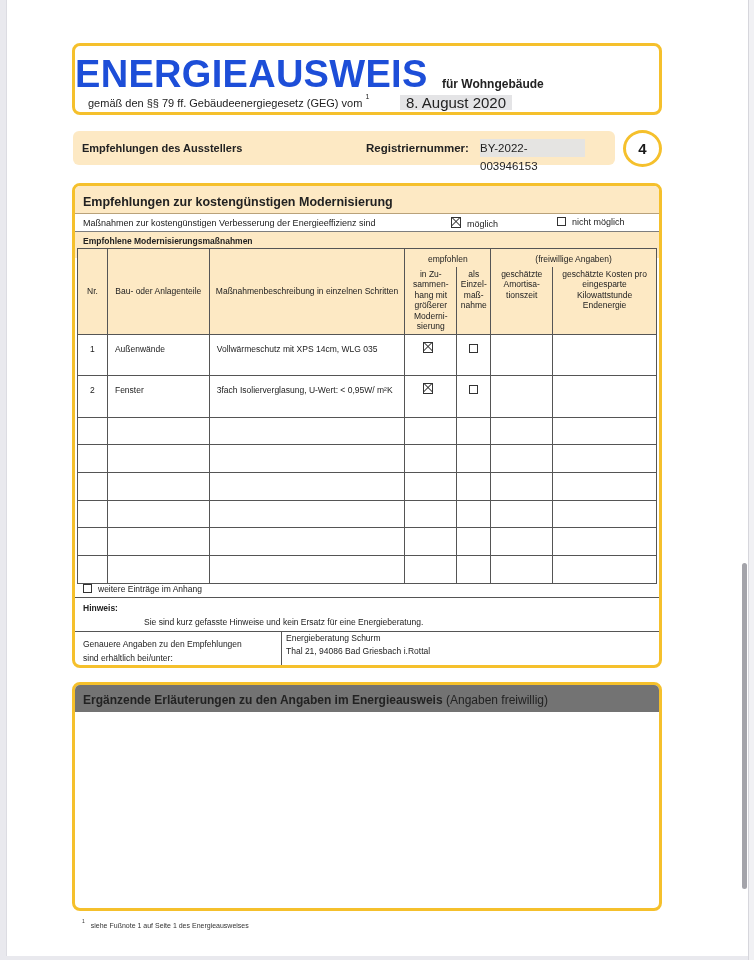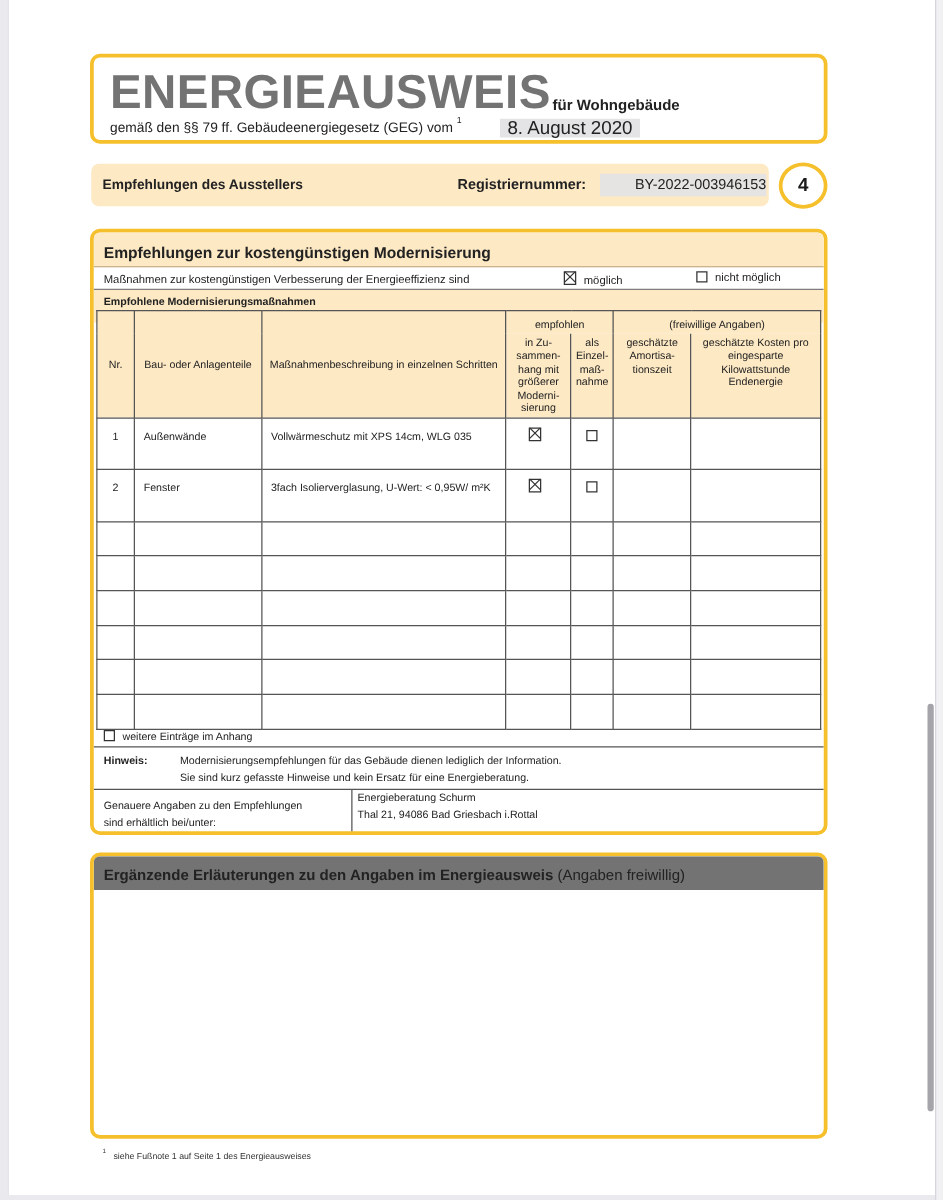--- a/index.html
+++ b/index.html
@@ -20,22 +20,22 @@
     background: #a4a4aa; border-radius: 3px;
   }
 
   .yellow-box {
     position: absolute; border: 3px solid #f5c02c; border-radius: 8px; background: #fff;
   }
 
   
   .hdr { left: 72px; top: 43px; width: 590px; height: 72px; }
   .hdr .title {
-    position: absolute; left: 13px; top: 7px;
-    font-size: 38px; font-weight: bold; letter-spacing: 0.3px; color: #737373;
+    position: absolute; left: 0; top: 7px;
+    font-size: 38px; font-weight: bold; letter-spacing: 0.3px; color: #1d4ed8;
   }
   .hdr .subtitle {
     position: absolute; left: 367px; top: 31px; font-size: 12px; font-weight: bold; color: #222;
   }
   .hdr .law {
     position: absolute; left: 13px; top: 50px; font-size: 11px; color: #222;
   }
   .hdr .law sup { font-size: 7px; position: relative; top: -3px; }
   .hdr .date {
     position: absolute; left: 325px; top: 49px; width: 112px; height: 15px;
@@ -43,22 +43,22 @@
   }
 
   
   .secbar {
     position: absolute; left: 73px; top: 131px; width: 542px; height: 34px;
     background: #fde9c4; border-radius: 6px;
   }
   .secbar .lbl { position: absolute; left: 9px; top: 11px; font-size: 11px; font-weight: bold; color: #222; }
   .secbar .reglbl { position: absolute; left: 293px; top: 11px; font-size: 11.5px; font-weight: bold; color: #222; }
   .secbar .regval {
-    position: absolute; left: 407px; top: 8px; width: 133px; height: 18px;
-    background: #e5e4e2; font-size: 11.5px; line-height: 18px; text-align: right; color: #222;
+    position: absolute; left: 407px; top: 8px; width: 105px; height: 18px;
+    background: #e5e4e2; font-size: 11.5px; line-height: 18px; text-align: left; color: #222;
   }
   .pagenum {
     position: absolute; left: 623px; top: 130px; width: 39px; height: 37px;
     border: 3px solid #f5c02c; border-radius: 50%; background: #fff;
     font-size: 15px; font-weight: bold; text-align: center; line-height: 31px;
   }
 
   
   .mod { left: 72px; top: 183px; width: 590px; height: 485px; overflow: hidden; background: #fff; }
   .mod .head {
@@ -271,21 +271,20 @@
           <td></td>
         </tr>
       </tbody>
   </table>
 
   <div class="more">
     <span class="t"><span class="chk"></span><span>weitere Einträge im Anhang</span></span>
   </div>
   <div class="hint">
     <span class="k">Hinweis:</span>
-    <span class="l1">Modernisierungsempfehlungen für das Gebäude dienen lediglich der Information.</span>
     <span class="l2">Sie sind kurz gefasste Hinweise und kein Ersatz für eine Energieberatung.</span>
   </div>
   <div class="info">
     <span class="a1">Genauere Angaben zu den Empfehlungen</span>
     <span class="a2">sind erhältlich bei/unter:</span>
     <span class="div"></span>
     <span class="b1">Energieberatung Schurm</span>
     <span class="b2">Thal 21, 94086 Bad Griesbach i.Rottal</span>
   </div>
 </div>

